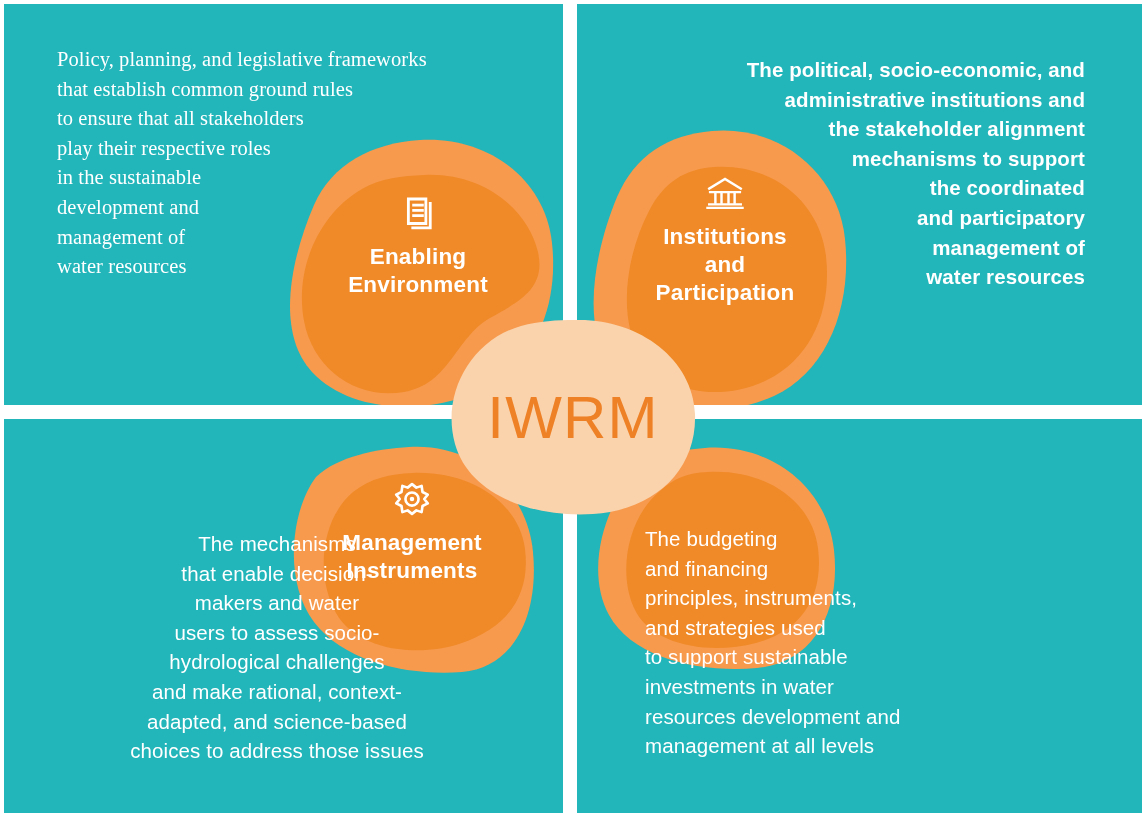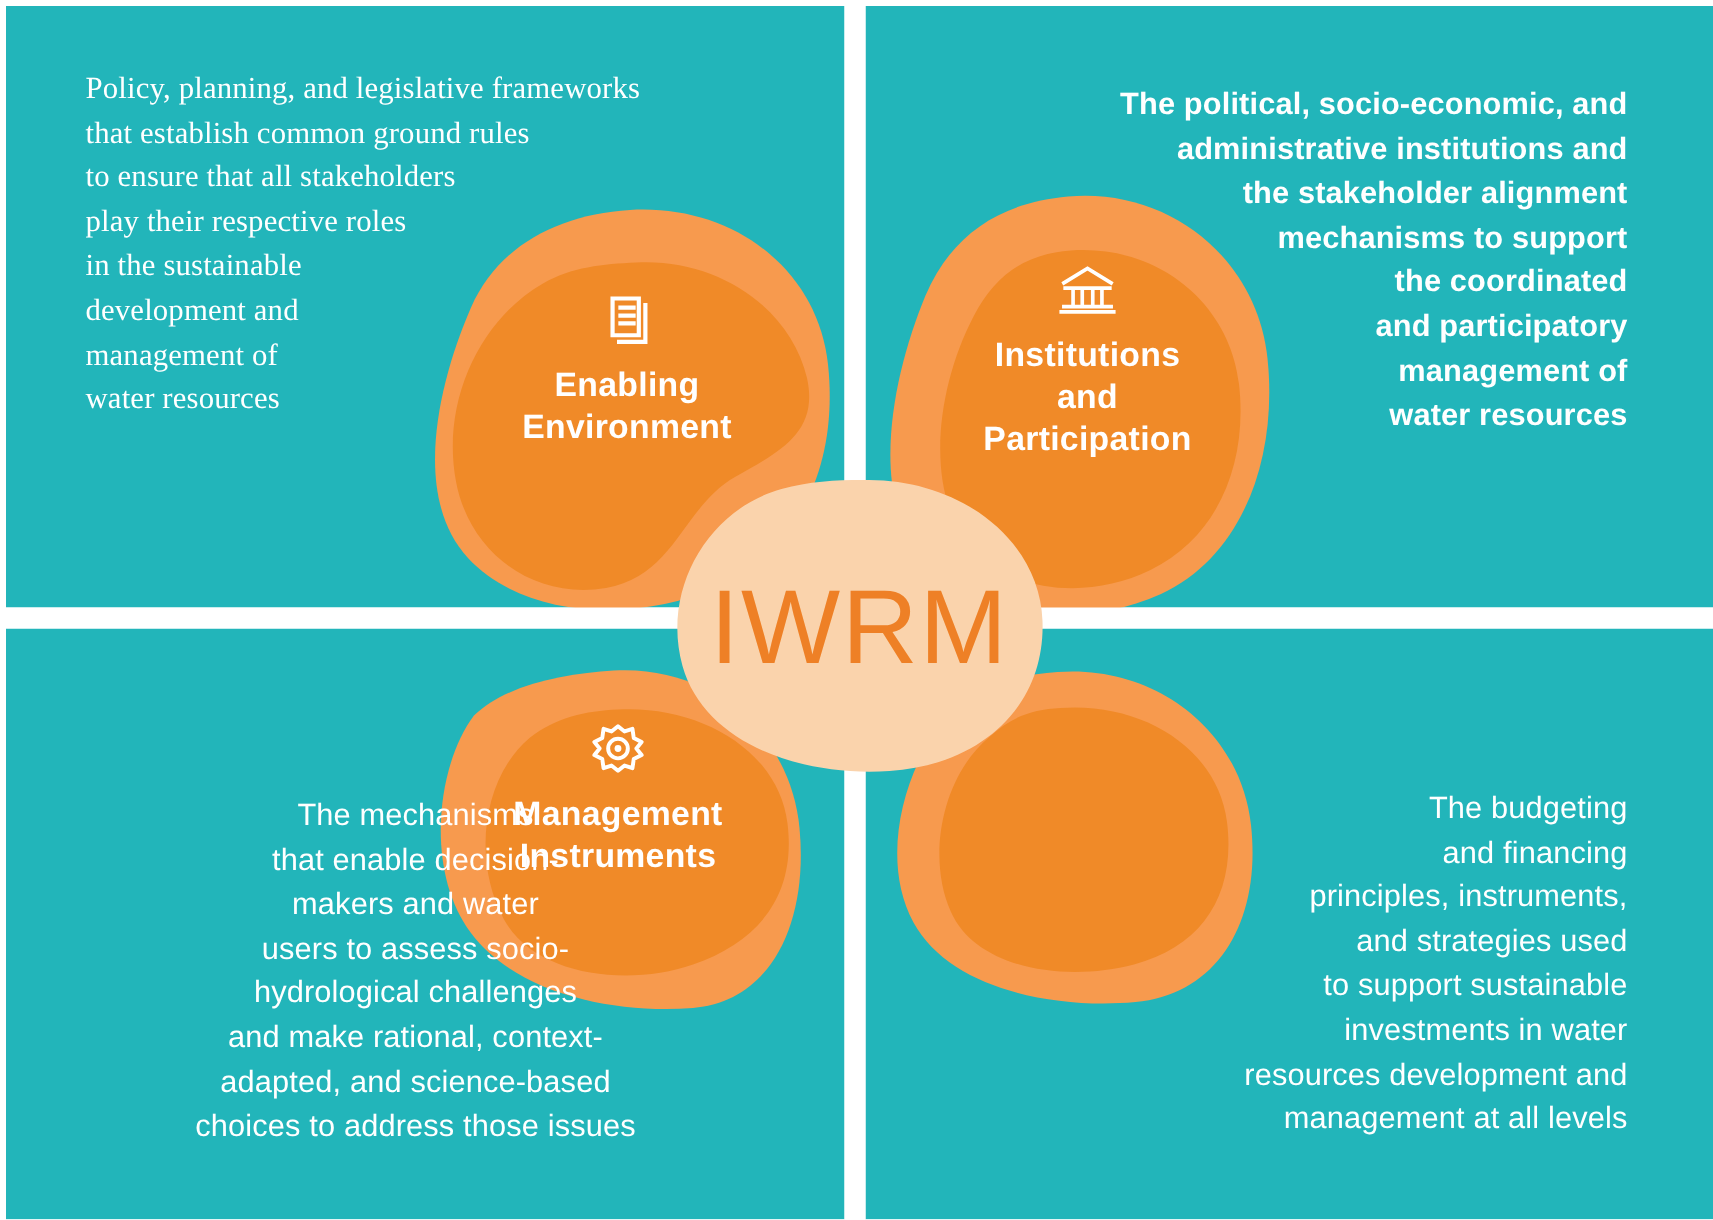--- a/index.html
+++ b/index.html
@@ -34,21 +34,21 @@
     color: #ffffff;
     font-size: 20.5px;
     line-height: 29.6px;
     font-weight: 400;
     letter-spacing: 0.1px;
     white-space: pre-line;
   }
   #desc-tl { left: 57px;  top: 45px;  width: 470px; text-align: left; font-family: Liberation Serif, serif;  }
   #desc-tr { right: 57px; top: 55px;  width: 470px; text-align: right; font-weight: bold; }
   #desc-bl { left: 57px;  top: 529px; width: 440px; text-align: center;  }
-  #desc-br { right: 57px; top: 524px; width: 440px; text-align: right; }
+  #desc-br { right: 57px; top: 524px; width: 440px; }
 
   
   .blob-group {
     position: absolute;
     width: 100%;
     height: 100%;
     pointer-events: none;
   }
   .blob-svg { position: absolute; left: 0; top: 0; overflow: visible; }
 
@@ -87,21 +87,21 @@
     height: 199px;
   }
   #center-label {
     position: absolute;
     left: 0; top: 0;
     width: 248px; height: 199px;
     display: flex;
     align-items: center;
     justify-content: center;
     color: #ee8026;
-    font-size: 70px;
+    font-size: 60px;
     letter-spacing: 1.2px;
     font-weight: 400;
   }
 </style>
 </head>
 <body>
 
 <div id="stage">
 
   <div class="quad" id="quad-tl"></div>

